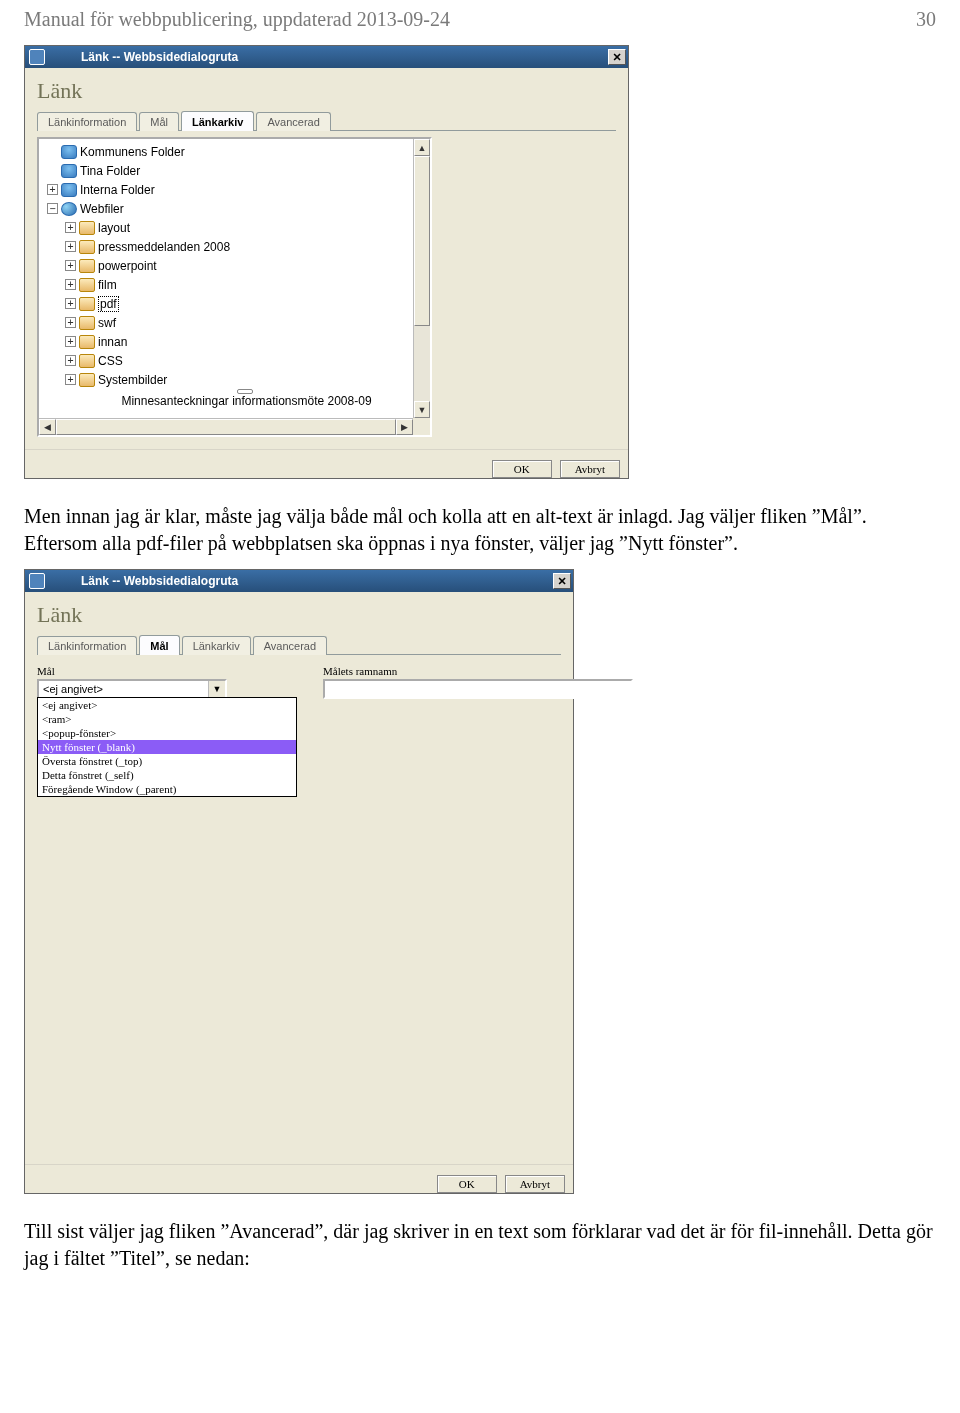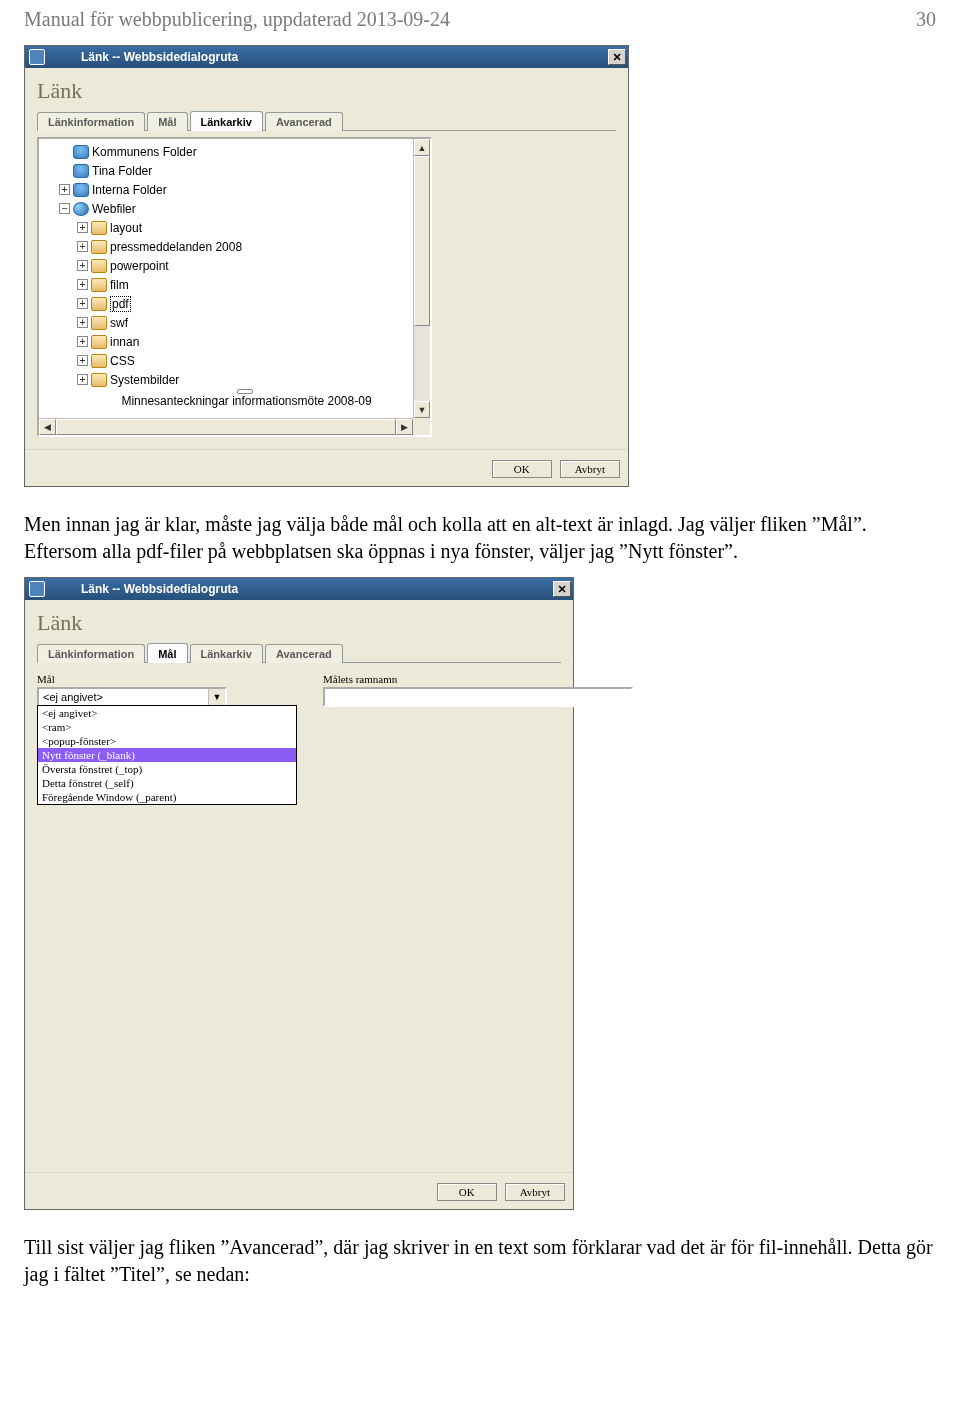--- a/index.html
+++ b/index.html
@@ -76,21 +76,20 @@
     border: 1px solid #919b9c;
     border-bottom: none;
     background: #f1efe2;
     padding: 3px 10px;
     margin-right: 2px;
     border-radius: 3px 3px 0 0;
     font-size: 11px;
     color: #5a5a5a;
     position: relative;
     top: 1px;
-    font-weight: bold;
   }
   .tab.active {
     background: #fcfcfe;
     color: #000;
     z-index: 2;
     padding-top: 4px;
     font-weight: bold;
   }
   .archive-wrap {
     display: flex;
@@ -98,21 +97,21 @@
   }
   .tree-pane {
     width: 395px;
     height: 300px;
     border: 2px inset #fff;
     background: #fff;
     position: relative;
     overflow: hidden;
   }
   .tree {
-    padding: 3px 14px;
+    padding: 3px 2px;
     font-size: 12px;
     font-family: Verdana, Tahoma, sans-serif;
   }
   .tree-row {
     display: flex;
     align-items: center;
     height: 19px;
     white-space: nowrap;
   }
   .exp {
@@ -194,21 +193,21 @@
   }
   .chk {
     width: 13px; height: 13px;
     border: 2px inset #fff;
     background: #fff;
     margin-left: 6px;
   }
   .btn-row {
     display: flex; justify-content: flex-end;
     gap: 8px;
-    padding: 10px 8px 8px 8px;
+    padding: 10px 8px 0 8px;
     border-top: 1px solid #d8d5c8;
     margin-top: 4px;
   }
   .btn {
     min-width: 60px;
     padding: 2px 14px;
     background: #ece9d8;
     border: 1px solid #888;
     box-shadow: inset 1px 1px #fff;
     font-size: 11px;

